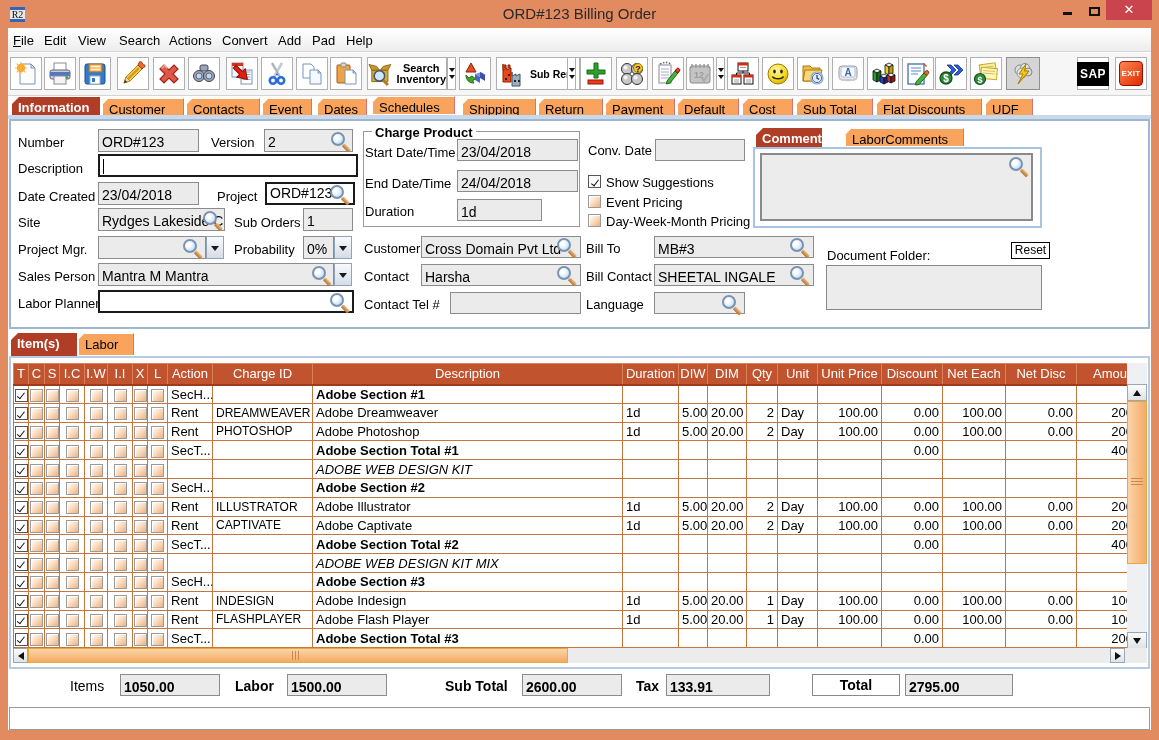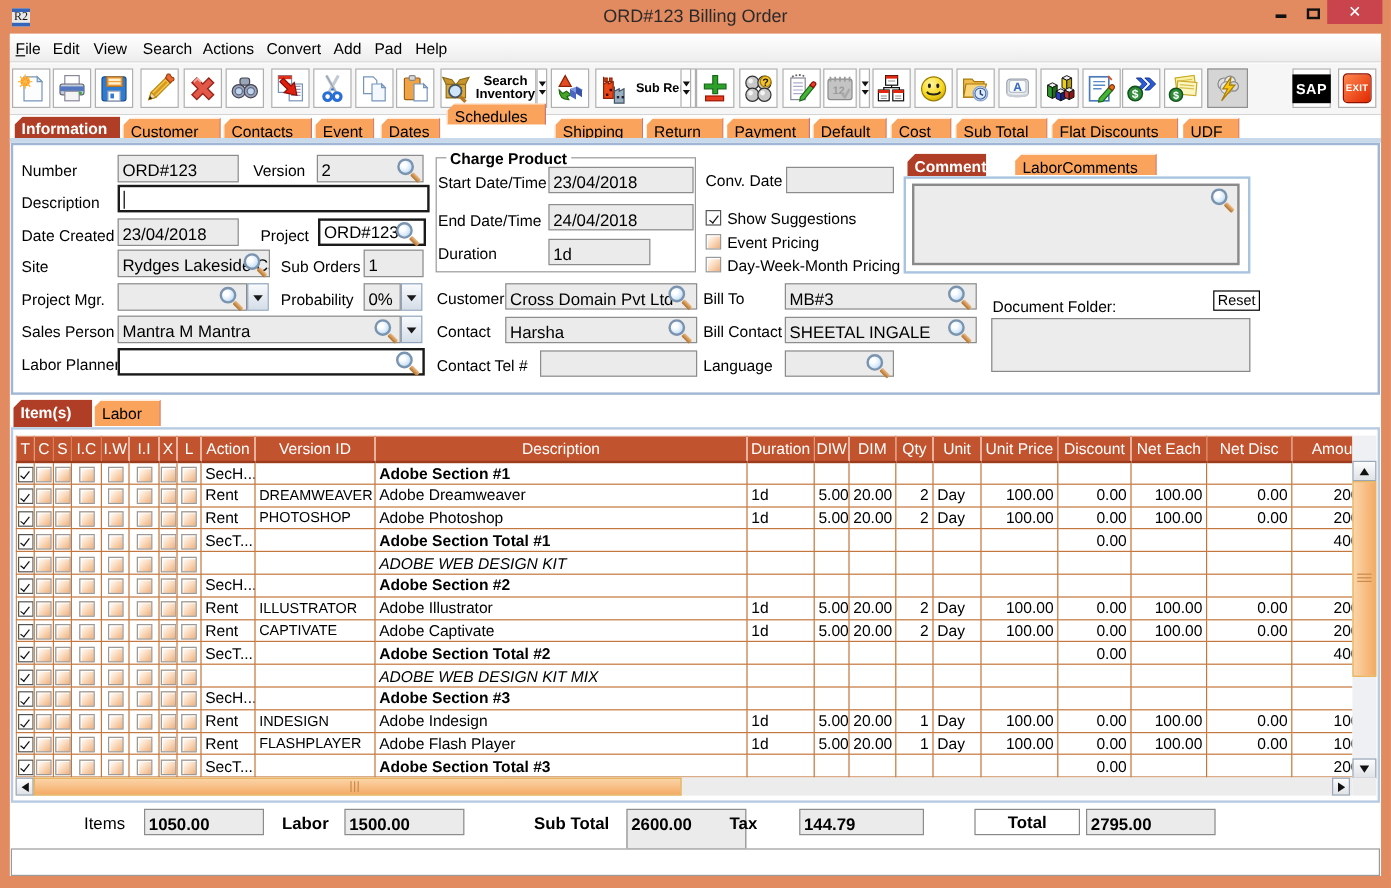--- a/index.html
+++ b/index.html
@@ -331,21 +331,21 @@
     </div>
 </div>
 
 <div class="abs" style="left:8px;top:96px;width:1143px;height:23px;background:#fff"></div>
 <div id="maintabs">
 <div class="tabsel" style="left:12px;top:97px;width:88px;height:19px">Information</div>
 <div class="tab" style="left:102px;top:98px;width:82px;height:18px">Customer</div>
 <div class="tab" style="left:186px;top:98px;width:74px;height:18px">Contacts</div>
 <div class="tab" style="left:262px;top:98px;width:50px;height:18px">Event</div>
 <div class="tab" style="left:317px;top:98px;width:50px;height:18px">Dates</div>
-<div class="tab" style="left:372px;top:86px;width:83px;height:18px">Schedules</div>
+<div class="tab" style="left:372px;top:96px;width:83px;height:18px">Schedules</div>
 <div class="tab" style="left:462px;top:98px;width:74px;height:18px">Shipping</div>
 <div class="tab" style="left:538px;top:98px;width:65px;height:18px">Return</div>
 <div class="tab" style="left:605px;top:98px;width:70px;height:18px">Payment</div>
 <div class="tab" style="left:677px;top:98px;width:62px;height:18px">Default</div>
 <div class="tab" style="left:742px;top:98px;width:51px;height:18px">Cost</div>
 <div class="tab" style="left:796px;top:98px;width:77px;height:18px">Sub Total</div>
 <div class="tab" style="left:876px;top:98px;width:106px;height:18px">Flat Discounts</div>
 <div class="tab" style="left:985px;top:98px;width:48px;height:18px">UDF</div>
 </div>
 <div class="abs" style="left:8px;top:115px;width:1143px;height:4px;background:#c8d9ec"></div>
@@ -461,21 +461,21 @@
           <tr class="hd">
             <td>T</td>
             <td>C</td>
             <td>S</td>
             <td>I.C</td>
             <td>I.W</td>
             <td>I.I</td>
             <td>X</td>
             <td>L</td>
             <td>Action</td>
-            <td>Version ID</td>
+            <td>Charge ID</td>
             <td>Description</td>
             <td>Duration</td>
             <td>DIW</td>
             <td>DIM</td>
             <td>Qty</td>
             <td>Unit</td>
             <td>Unit Price</td>
             <td>Discount</td>
             <td>Net Each</td>
             <td>Net Disc</td>
@@ -828,23 +828,23 @@
     </div>
 <div class="abs" style="left:1127px;top:648px;width:20px;height:15px;background:#ececec"></div>
 </div>
 
 <div id="totals">
 <span class="lbl" style="left:70px;top:678px;font-weight:normal;font-size:14px">Items</span>
 <div class="fld" style="left:120px;top:674px;width:100px;height:22px;font-weight:bold">1050.00</div>
 <span class="lbl" style="left:235px;top:678px;font-weight:bold;font-size:14px">Labor</span>
 <div class="fld" style="left:287px;top:674px;width:100px;height:22px;font-weight:bold">1500.00</div>
 <span class="lbl" style="left:445px;top:678px;font-weight:bold;font-size:14px">Sub Total</span>
-<div class="fld" style="left:522px;top:674px;width:100px;height:34px;font-weight:bold">2600.00</div>
-<span class="lbl" style="left:608px;top:678px;font-weight:bold;font-size:14px">Tax</span>
-<div class="fld" style="left:666px;top:674px;width:104px;height:22px;font-weight:bold">144.79</div>
+<div class="fld" style="left:522px;top:674px;width:100px;height:22px;font-weight:bold">2600.00</div>
+<span class="lbl" style="left:636px;top:678px;font-weight:bold;font-size:14px">Tax</span>
+<div class="fld" style="left:666px;top:674px;width:104px;height:22px;font-weight:bold">133.91</div>
 <div class="abs" style="left:812px;top:674px;width:88px;height:22px;background:#fff;border:1px solid #888;font-size:14px;font-weight:bold;text-align:center;line-height:21px">Total</div>
 <div class="fld" style="left:905px;top:674px;width:108px;height:22px;font-weight:bold">2795.00</div>
 </div>
 
 <div class="abs" style="left:9px;top:707px;width:1141px;height:23px;background:#fff;border:1px solid #9a9a9a"></div>
 <div class="abs" style="left:0;top:730px;width:1159px;height:10px;background:#e28a60"></div>
 <div class="abs" style="left:0;top:28px;width:8px;height:712px;background:#e28a60"></div>
 <div class="abs" style="left:1151px;top:28px;width:8px;height:712px;background:#e28a60"></div>
 
 </body></html>

